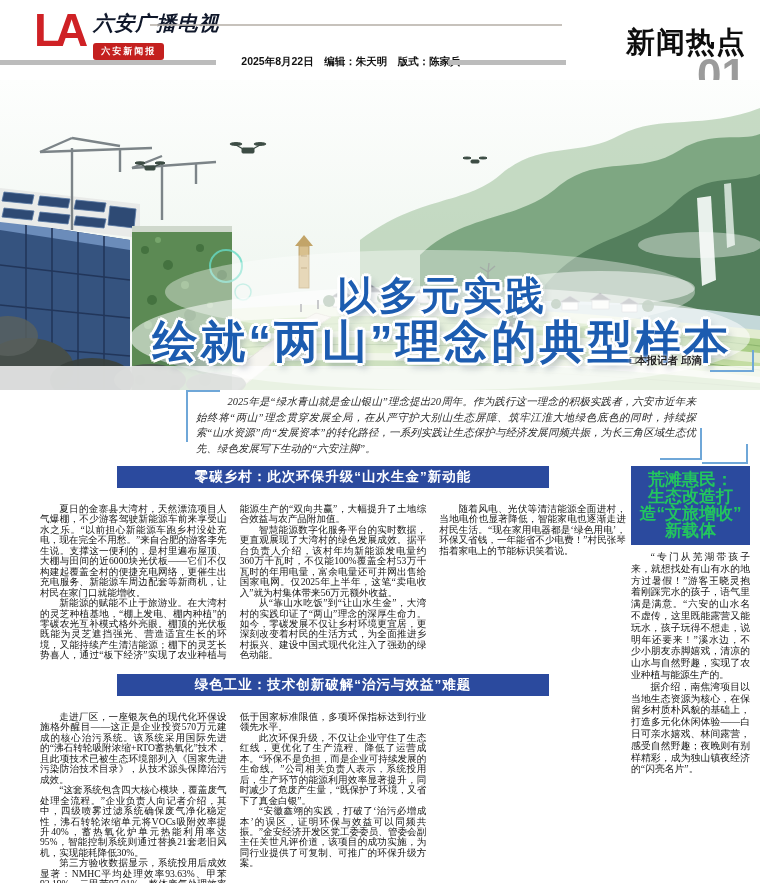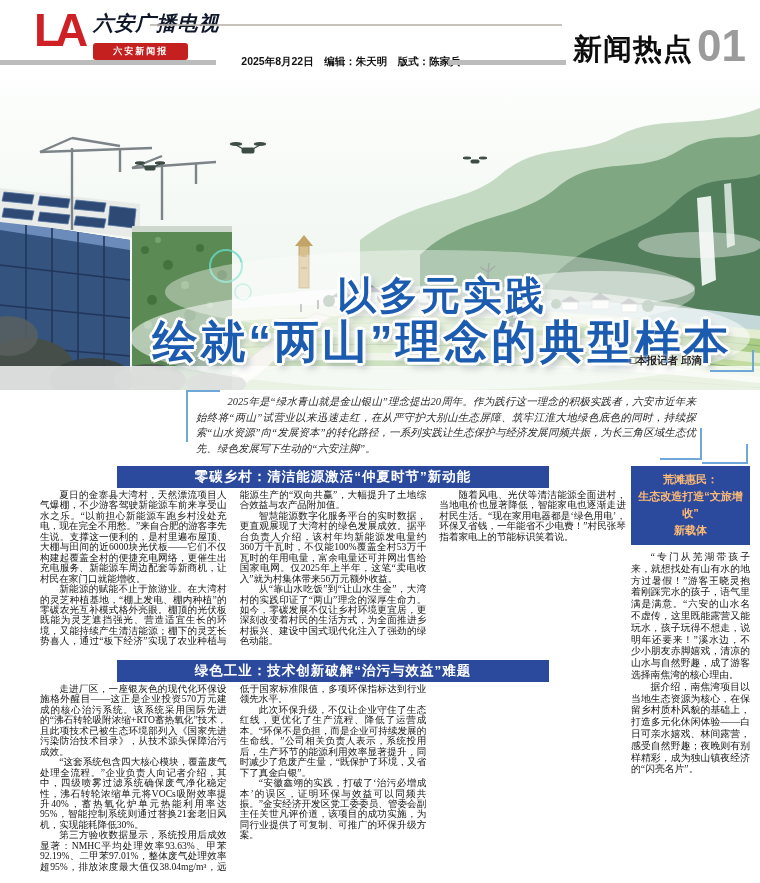--- a/index.html
+++ b/index.html
@@ -17,31 +17,31 @@
     font-size:46px; line-height:44px; color:#cf2125; letter-spacing:-7px;
     transform:scaleY(1.02); padding-right:12px;
   }
   .logo-text { padding-top:2px; }
   .logo-name {
     font-family:"Liberation Serif","DejaVu Serif",serif; font-style:italic;
     font-weight:700; font-size:20px; color:#0f172a; letter-spacing:1px; white-space:nowrap;
   }
   .logo-sub {
     display:inline-block; margin-top:6px; background:#c4201f; color:#fff;
-    font-size:9px; font-weight:700; padding:2px 20px; border-radius:3px; letter-spacing:2px;
+    font-size:9px; font-weight:700; padding:2px 8px; border-radius:3px; letter-spacing:2px;
   }
   .logo-swash { position:absolute; left:150px; top:24px; width:412px; height:2px; background:#b9b3ab; opacity:.8; }
   .rule-left  { position:absolute; left:0;   top:60px; width:216px; height:5px; background:#bcbcbc; }
   .rule-mid   { position:absolute; left:448px; top:60px; width:118px; height:5px; background:#bcbcbc; }
   .date-line {
     position:absolute; left:240px; top:55px; width:222px; text-align:center;
     font-family:"Liberation Sans","DejaVu Sans",sans-serif;
     font-size:10.5px; font-weight:700; color:#111; white-space:nowrap;
   }
-  .section-mark { position:absolute; right:14px; top:28px; display:flex; align-items:flex-end; }
+  .section-mark { position:absolute; right:14px; top:28px; display:flex; align-items:flex-end;flex-direction:column; }
   .section-name {
     font-family:"Liberation Sans","DejaVu Sans",sans-serif; font-weight:900;
     font-size:29px; color:#0d0d0d; letter-spacing:1px; line-height:1;
   }
   .page-number {
     font-family:"Liberation Sans","DejaVu Sans",sans-serif; font-weight:700;
     font-size:44px; color:#9b9b9b; line-height:.82; margin-left:4px;
   }
   
   .hero { position:absolute; top:80px; left:0; width:760px; height:310px; }
@@ -75,34 +75,34 @@
   .bk-br { left:660px; top:40px; width:42px; height:32px; border-right-width:2px; border-bottom-width:2px; }
   .bk-br2{ right:12px; top:56px; width:46px; height:20px; border-right-width:2px; border-bottom-width:2px; }
   
   .main-area { position:absolute; top:466px; left:40px; width:586px; }
   .bar-head {
     width:432px; height:22px; margin:0 auto; background:#2b4a9e; color:#fff;
     font-family:"Liberation Sans","DejaVu Sans",sans-serif; font-weight:700;
     font-size:13.5px; line-height:22px; text-align:center; letter-spacing:1px;
   }
   .cols {
-    margin-top:2px; column-count:3; column-gap:13px; column-fill:auto;
+    margin-top:16px; column-count:3; column-gap:13px; column-fill:auto;
     text-align:justify; font-size:9.6px; line-height:10.45px; color:#141414;
     overflow:hidden;
   }
   .cols p, .rail-body p { text-indent:2em; margin:0; }
   .sec1 .cols { height:162px; }
   .sec2 { margin-top:8px; }
   .sec2 .cols { height:195px; }
   
   .rail { position:absolute; top:466px; left:631px; width:119px; height:417px; overflow:hidden; }
   .rail-head {
-    background:#2b4a9e; color:#fdba74; text-align:center; padding:5px 2px 6px;
+    background:#2b4a9e; color:#22c55e; text-align:center; padding:5px 2px 6px;
     font-family:"Liberation Sans","DejaVu Sans",sans-serif; font-weight:700;
-    font-size:11px; line-height:17px;
+    font-size:17px; line-height:17px;
   }
   .rail-body {
     margin-top:6px; text-align:justify; font-size:9.8px; line-height:11.8px;
     color:#141414; height:344px; overflow:hidden;
   }
 </style>
 </head>
 <body>
 
 <div class="page">
@@ -344,27 +344,27 @@
       <div class="l2">绘就“两山”理念的典型样本</div>
     </div>
     <div class="byline">□本报记者 邱滴</div>
   </div>
 
   <div class="intro">
     <div class="bracket bk-tl"></div>
     <div class="bracket bk-tr"></div>
     <div class="bracket bk-br"></div>
     <div class="bracket bk-br2"></div>
-    <div class="intro-text">2025年是“绿水青山就是金山银山”理念提出20周年。作为践行这一理念的积极实践者，六安市近年来始终将“两山”试营业以来迅速走红，在从严守护大别山生态屏障、筑牢江淮大地绿色底色的同时，持续探索“山水资源”向“发展资本”的转化路径，一系列实践让生态保护与经济发展同频共振，为长三角区域生态优先、绿色发展写下生动的“六安注脚”。</div>
+    <div class="intro-text">2025年是“绿水青山就是金山银山”理念提出20周年。作为践行这一理念的积极实践者，六安市近年来始终将“两山”理念贯穿发展全局，在从严守护大别山生态屏障、筑牢江淮大地绿色底色的同时，持续探索“山水资源”向“发展资本”的转化路径，一系列实践让生态保护与经济发展同频共振，为长三角区域生态优先、绿色发展写下生动的“六安注脚”。</div>
   </div>
 
   <div class="main-area">
 
     <div class="sec1">
-      <div class="bar-head">零碳乡村：清洁能源激活“仲夏时节”新动能</div>
+      <div class="bar-head">零碳乡村：此次环保升级“山水生金”新动能</div>
       <div class="cols">
         <p>夏日的金寨县大湾村，天然漂流项目人气爆棚，不少游客驾驶新能源车前来享受山水之乐。“以前担心新能源车跑乡村没处充电，现在完全不用愁。”来自合肥的游客李先生说。支撑这一便利的，是村里遍布屋顶、大棚与田间的近6000块光伏板——它们不仅构建起覆盖全村的便捷充电网络，更催生出充电服务、新能源车周边配套等新商机，让村民在家门口就能增收。</p>
         <p>新能源的赋能不止于旅游业。在大湾村的灵芝种植基地，“棚上发电、棚内种植”的零碳农光互补模式格外亮眼。棚顶的光伏板既能为灵芝遮挡强光、营造适宜生长的环境，又能持续产生清洁能源；棚下的灵芝长势喜人，通过“板下经济”实现了农业种植与能源生产的“双向共赢”，大幅提升了土地综合效益与农产品附加值。</p>
         <p>智慧能源数字化服务平台的实时数据，更直观展现了大湾村的绿色发展成效。据平台负责人介绍，该村年均新能源发电量约360万千瓦时，不仅能100%覆盖全村53万千瓦时的年用电量，富余电量还可并网出售给国家电网。仅2025年上半年，这笔“卖电收入”就为村集体带来56万元额外收益。</p>
         <p>从“靠山水吃饭”到“让山水生金”，大湾村的实践印证了“两山”理念的深厚生命力。如今，零碳发展不仅让乡村环境更宜居，更深刻改变着村民的生活方式，为全面推进乡村振兴、建设中国式现代化注入了强劲的绿色动能。</p>
         <p>随着风电、光伏等清洁能源全面进村，当地电价也显著降低，智能家电也逐渐走进村民生活。“现在家用电器都是‘绿色用电’，环保又省钱，一年能省不少电费！”村民张琴指着家电上的节能标识笑着说。</p>
       </div>
     </div>
 
     <div class="sec2">
@@ -380,19 +380,19 @@
 
   </div>
 
   <div class="rail">
     <div class="rail-head">
       <div>荒滩惠民：</div>
       <div>生态改造打造“文旅增收”</div>
       <div>新载体</div>
     </div>
     <div class="rail-body">
-      <p>“专门从芜湖带孩子来，就想找处有山有水的地方过暑假！”游客王晓灵抱着刚踩完水的孩子，语气里满是满意。“六安的山水名不虚传，这里既能露营又能玩水，孩子玩得不想走，说明年还要来！”溪水边，不少小朋友赤脚嬉戏，清凉的山水与自然野趣，成了游客选择南焦湾的核心理由。</p>
+      <p>“专门从芜湖带孩子来，就想找处有山有水的地方过暑假！”游客王晓灵抱着刚踩完水的孩子，语气里满是满意。“六安的山水名不虚传，这里既能露营又能玩水，孩子玩得不想走，说明年还要来！”溪水边，不少小朋友赤脚嬉戏，清凉的山水与自然野趣，实现了农业种植与能源生产的。</p>
       <p>据介绍，南焦湾项目以当地生态资源为核心，在保留乡村质朴风貌的基础上，打造多元化休闲体验——白日可亲水嬉戏、林间露营，感受自然野趣；夜晚则有别样精彩，成为独山镇夜经济的“闪亮名片”。</p>
 
     </div>
   </div>
 
 </div>
 
 </body></html>

